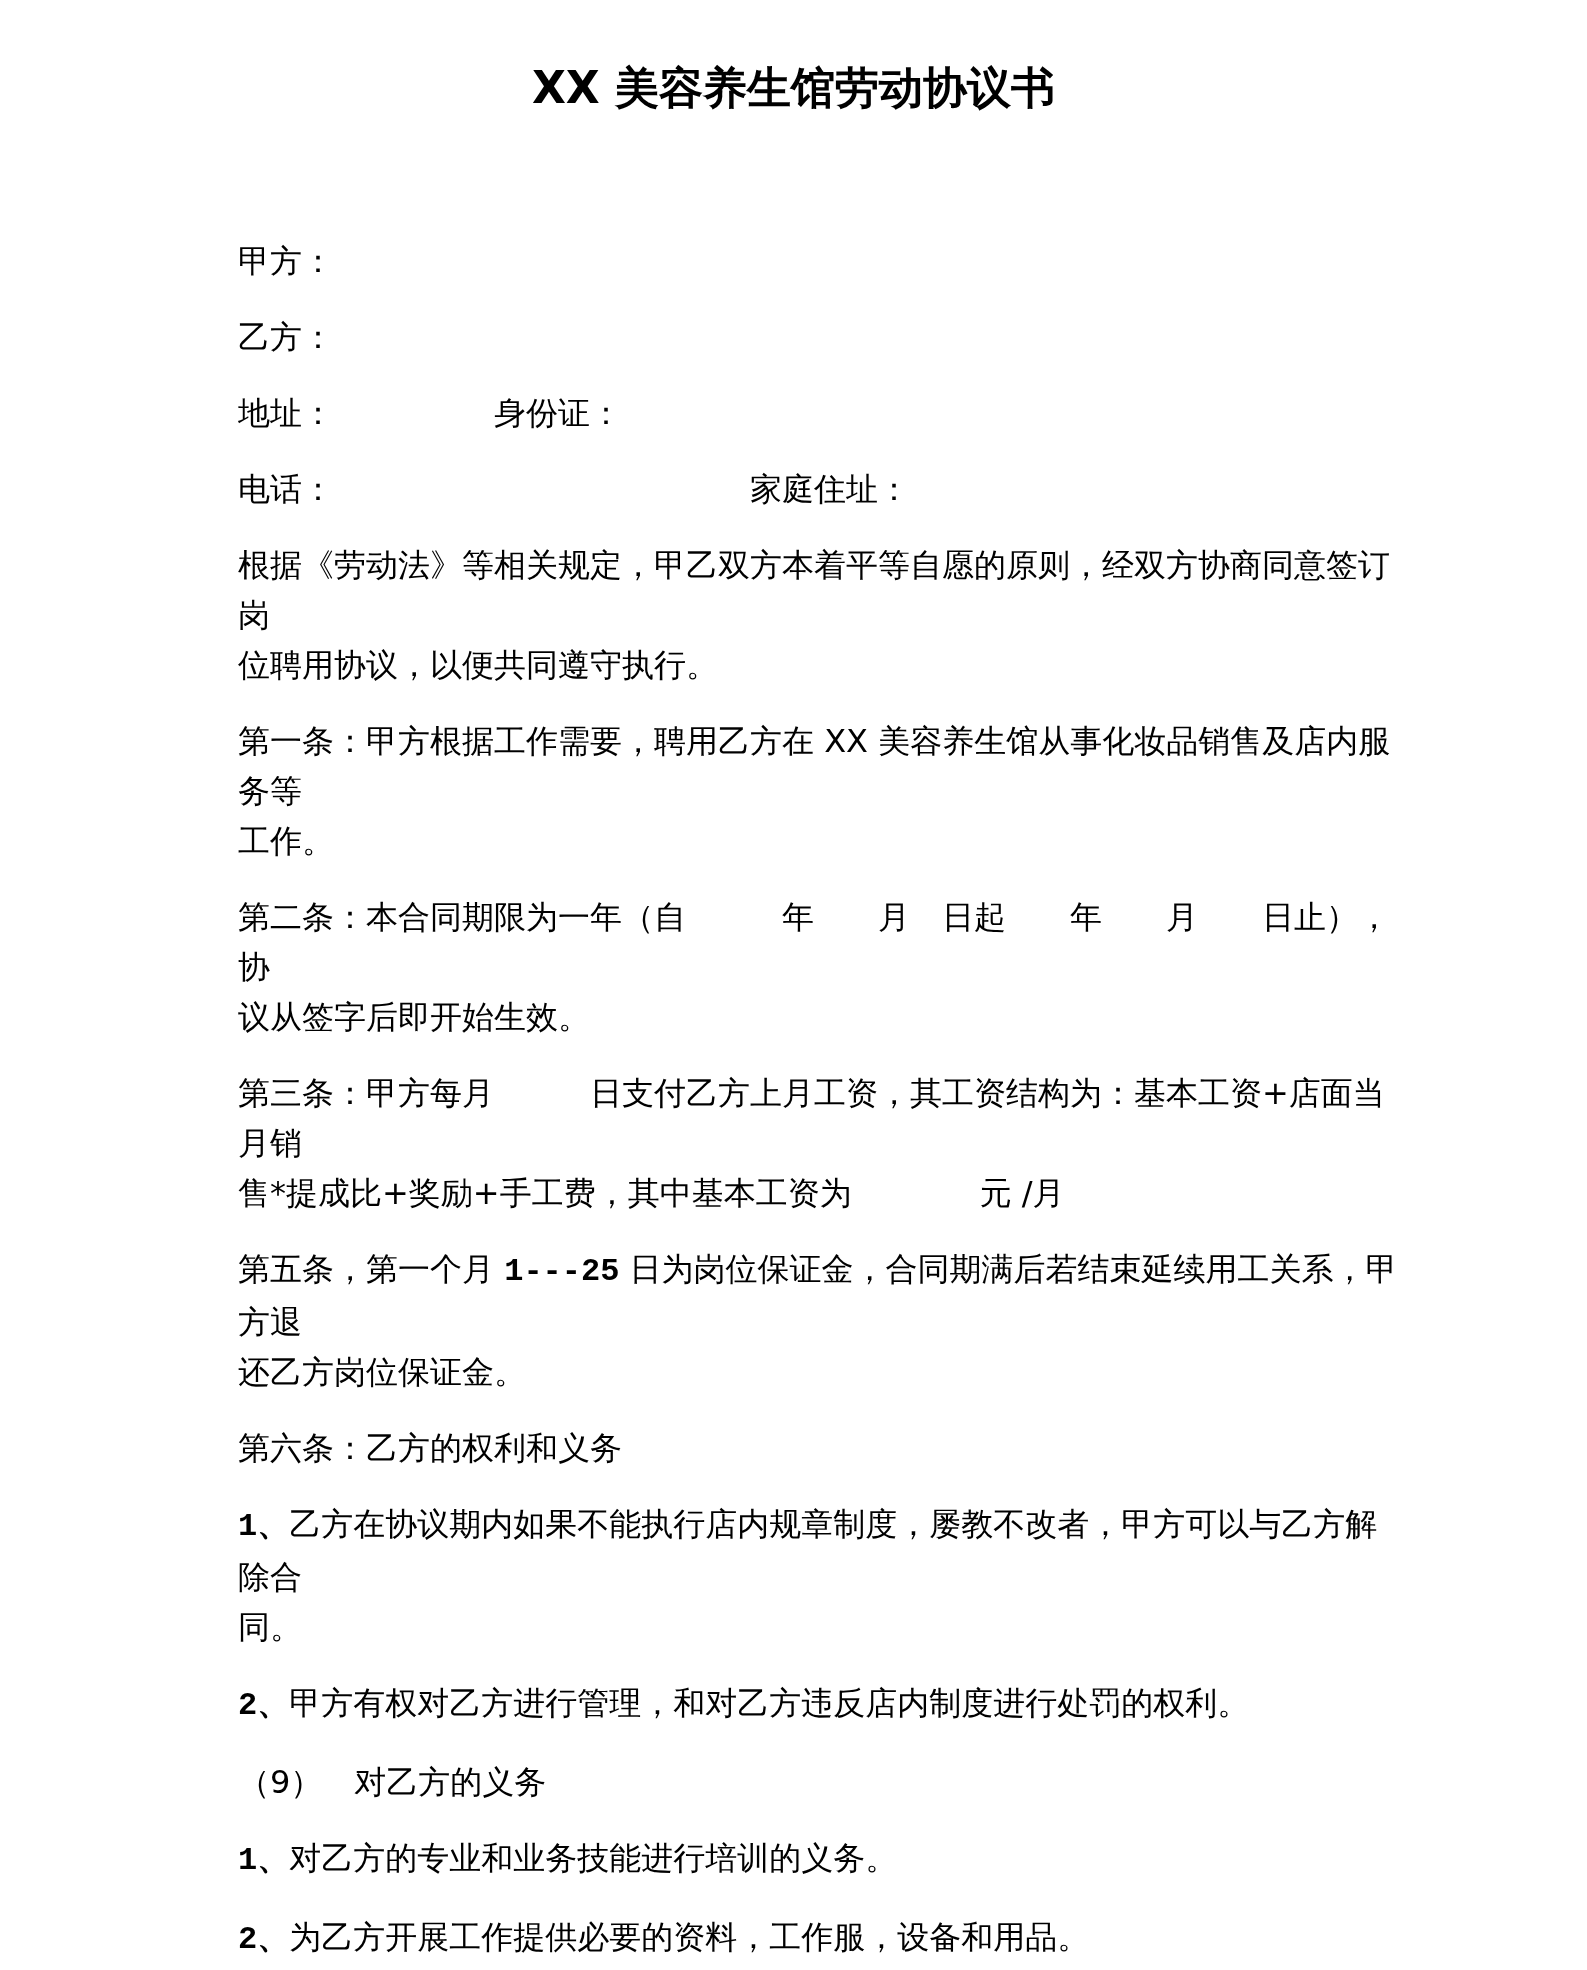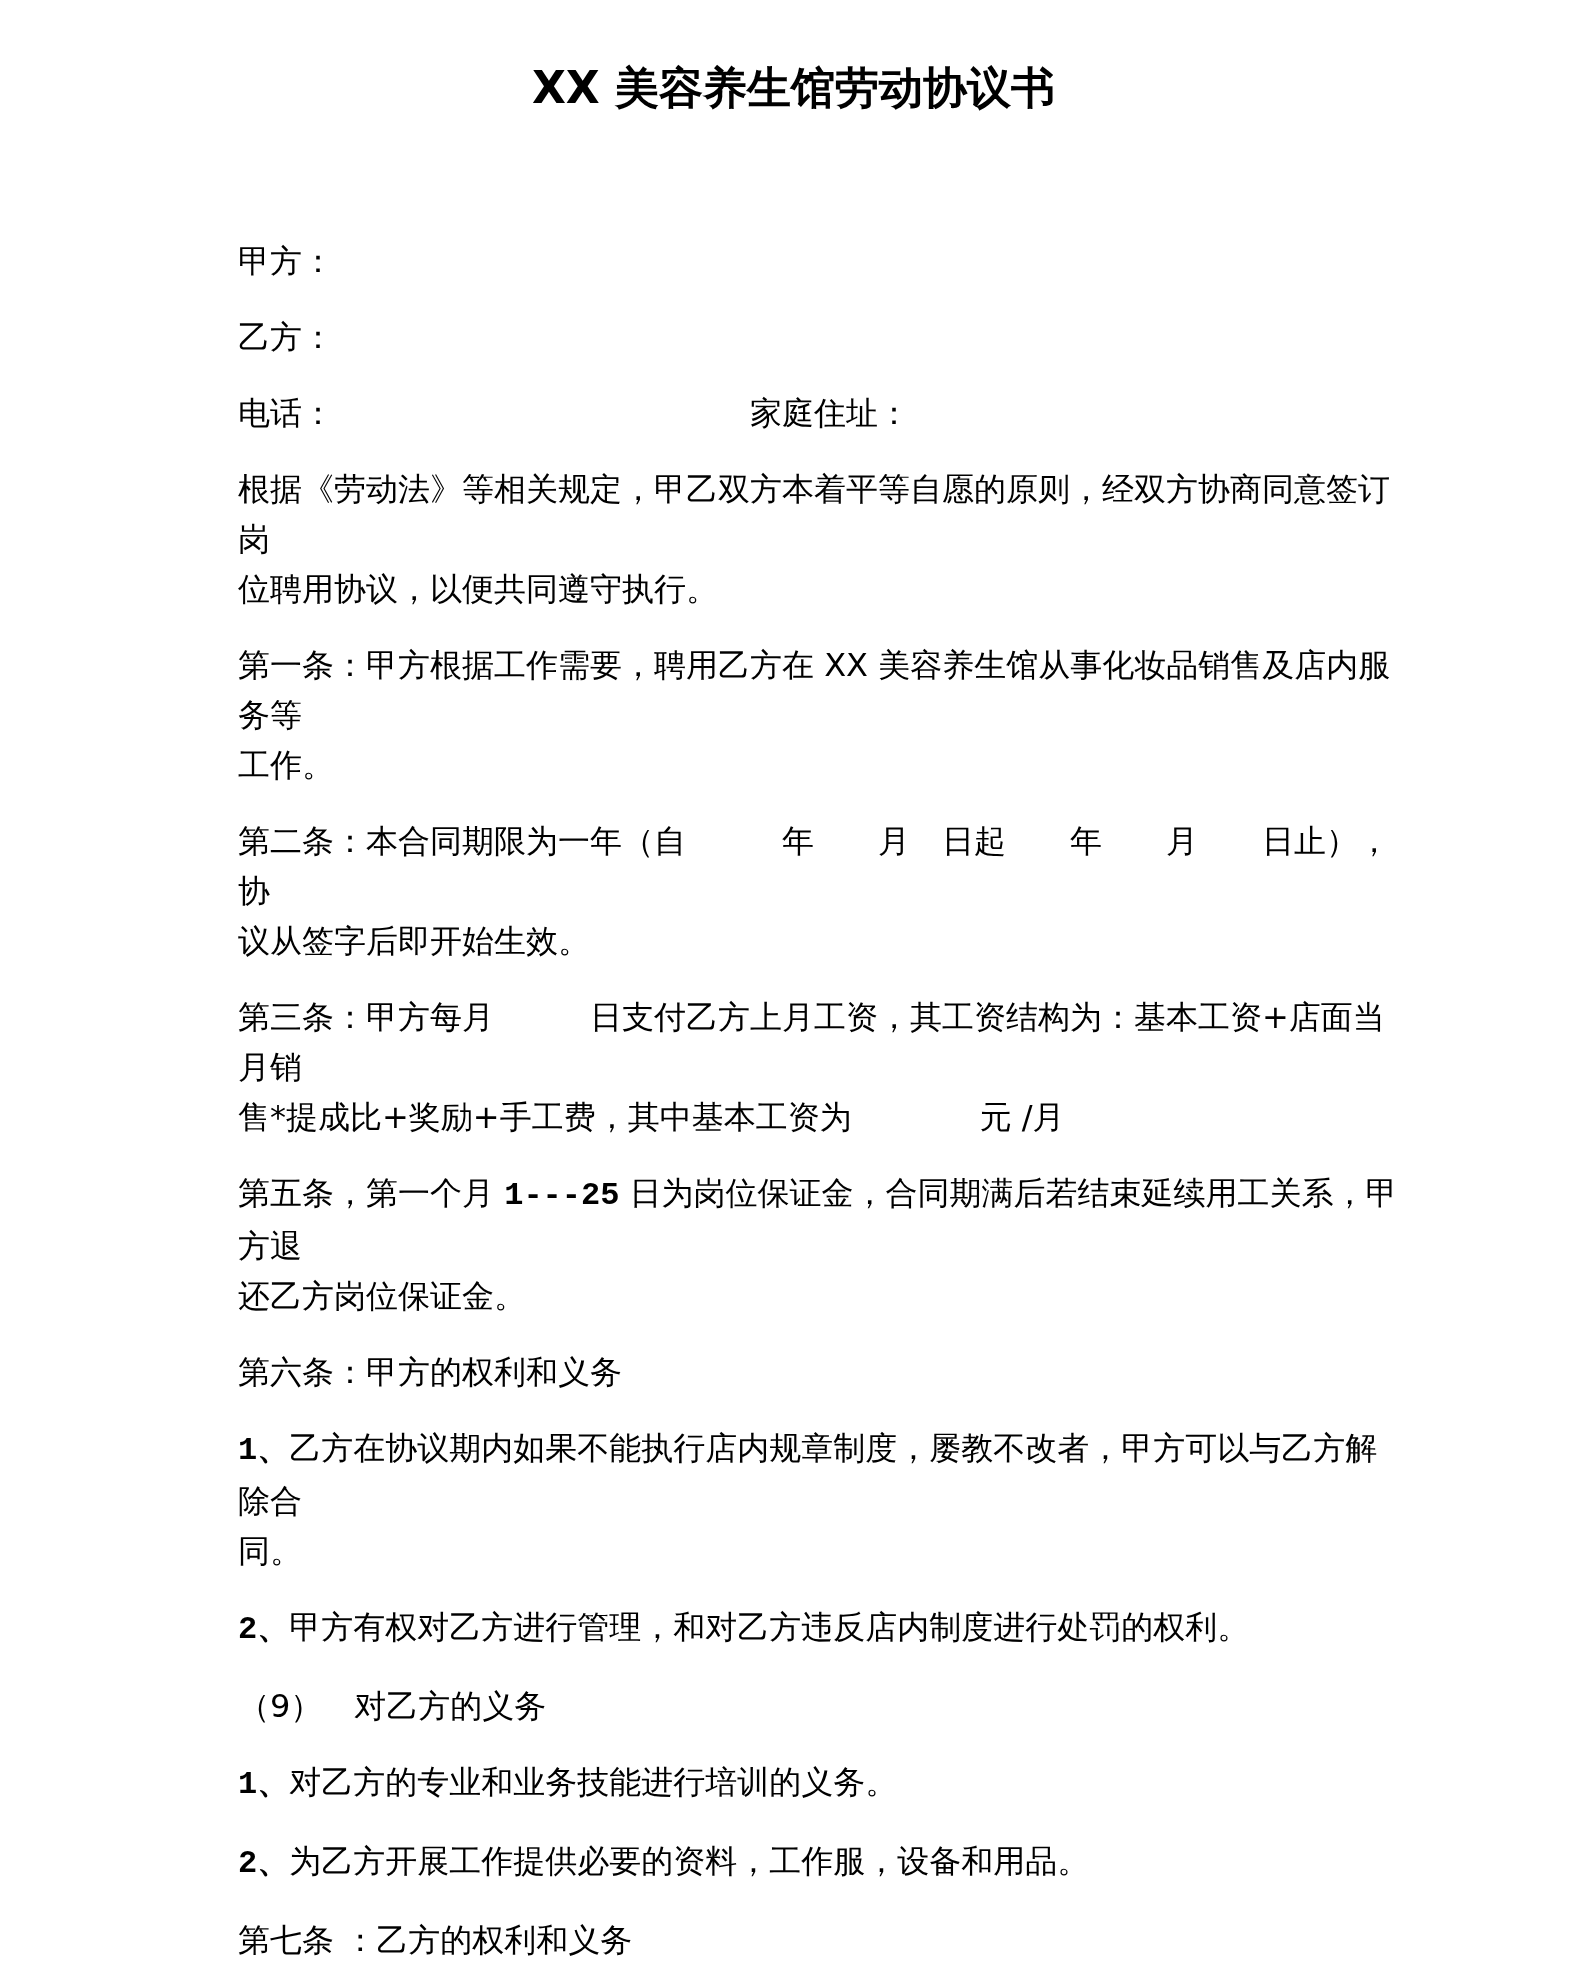--- a/index.html
+++ b/index.html
@@ -44,40 +44,41 @@
 <body>
 
 <div class="page">
 
   <h1 class="doc-title">XX 美容养生馆劳动协议书</h1>
 
   <p class="para"><span>甲方：</span></p>
 
   <p class="para"><span>乙方：</span></p>
 
+  <p class="para"><span>地址：　　　　　身份证：</span></p>
 
   <p class="para"><span>电话：　　　　　　　　　　　　　家庭住址：</span></p>
 
   <p class="para"><span>根据《劳动法》等相关规定，甲乙双方本着平等自愿的原则，经双方协商同意签订岗
 位聘用协议，以便共同遵守执行。</span></p>
 
   <p class="para"><span>第一条：甲方根据工作需要，聘用乙方在 XX 美容养生馆从事化妆品销售及店内服务等
 工作。</span></p>
 
   <p class="para"><span>第二条：本合同期限为一年（自　　　年　　月　日起　　年　　月　　日止），协
 议从签字后即开始生效。</span></p>
 
   <p class="para"><span>第三条：甲方每月　　　日支付乙方上月工资，其工资结构为：基本工资+店面当月销
 售*提成比+奖励+手工费，其中基本工资为　　　　元 /月</span></p>
 
 
   <p class="para"><span>第五条，第一个月 </span><span class="b">1---25</span><span> 日为岗位保证金，合同期满后若结束延续用工关系，甲方退
 还乙方岗位保证金。</span></p>
 
-  <p class="para"><span>第六条：甲方的权利和义务</span></p>
+  <p class="para"><span>第六条：乙方的权利和义务</span></p>
 
 
   <p class="para"><span class="b">1、</span><span>乙方在协议期内如果不能执行店内规章制度，屡教不改者，甲方可以与乙方解除合
 同。</span></p>
 
   <p class="para"><span class="b">2、</span><span>甲方有权对乙方进行管理，和对乙方违反店内制度进行处罚的权利。</span></p>
 
   <p class="para"><span>（9）　对乙方的义务</span></p>
 
   <p class="para"><span class="b">1、</span><span>对乙方的专业和业务技能进行培训的义务。</span></p>

